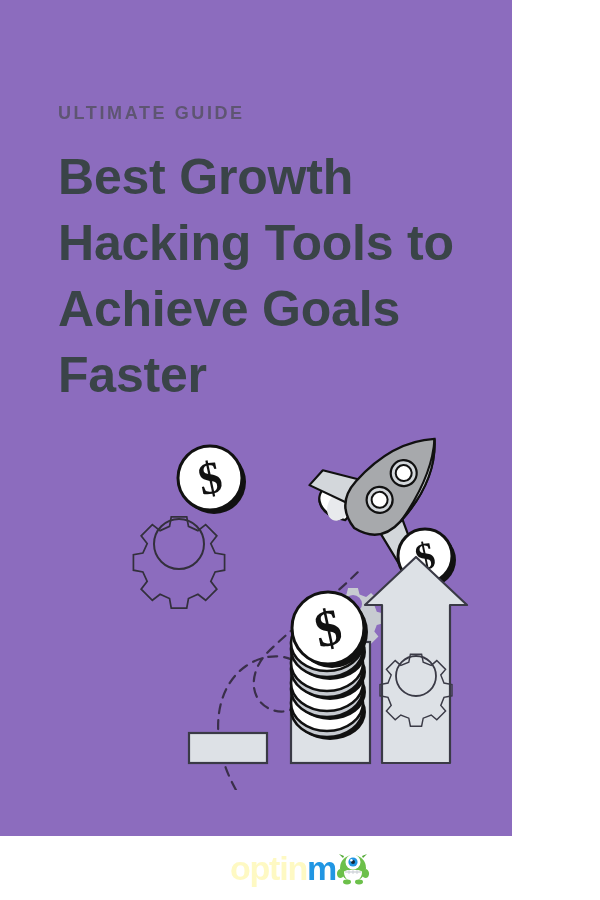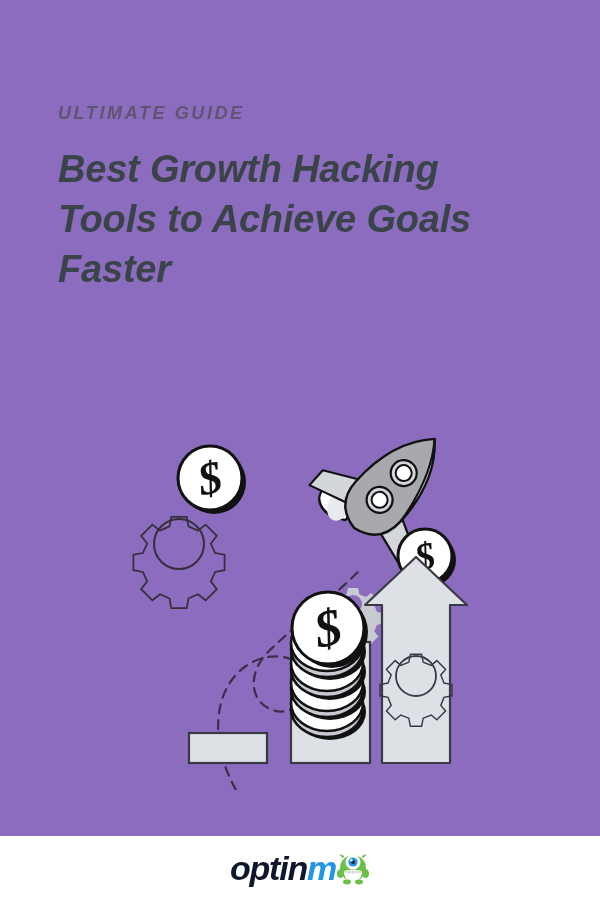--- a/index.html
+++ b/index.html
@@ -7,42 +7,41 @@
     padding: 0;
   }
   body {
     width: 600px;
     height: 900px;
     font-family: "Liberation Sans", sans-serif;
     overflow: hidden;
   }
   .poster {
     position: relative;
-    width: 600px;
+    width: 512px;
     height: 900px;
     background: #8C6CBE;
     overflow: hidden;
-    font-style: italic;
   }
   .text-block {
     position: absolute;
     left: 58px;
     top: 104px;
     width: 470px;
   }
   .eyebrow {
     font-size: 18px;
     font-weight: 700;
     letter-spacing: 2.6px;
     color: #5E5572;
     margin: 0 0 22px 0;
     line-height: 1;
   }
   .headline {
-    font-size: 38px;
+    font-size: 50px;
     font-weight: 700;
     color: #3A4448;
     line-height: 1.32;
     margin: 0;
     letter-spacing: -0.2px;
   }
   .illustration {
     position: absolute;
     left: 0;
     top: 420px;
@@ -69,21 +68,21 @@
   }
   .logo {
     position: relative;
     display: flex;
     align-items: center;
     font-size: 34px;
     font-weight: 700;
     letter-spacing: -1.2px;
     line-height: 1;
   }
-  .logo-optin { color: #0f172a; }
+  .logo-optin { color: #fef9c3; }
   .logo-m { color: #2196E3; }
   .logo-nster { color: #2196E3; }
   .logo-monster-o {
     position: relative;
     display: inline-block;
     width: 34px;
     height: 34px;
     vertical-align: middle;
   }
   .logo-monster-o svg { display: block; }

